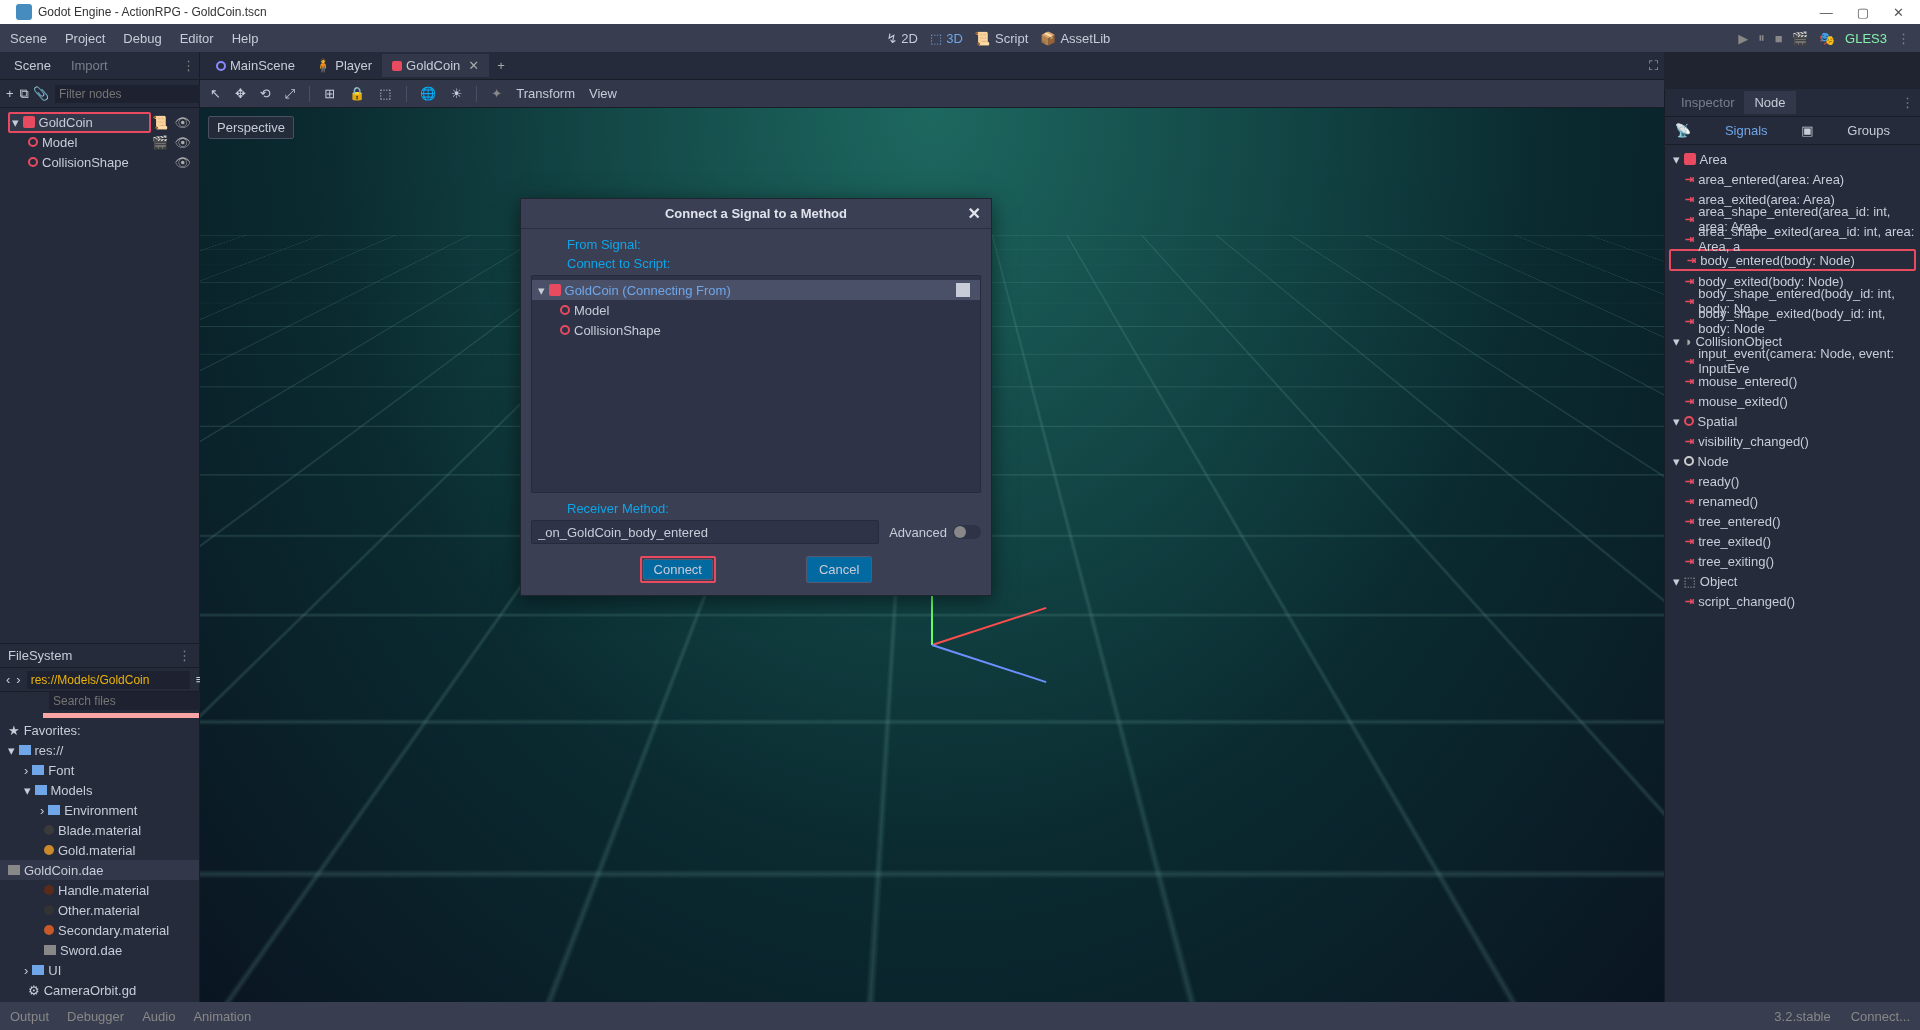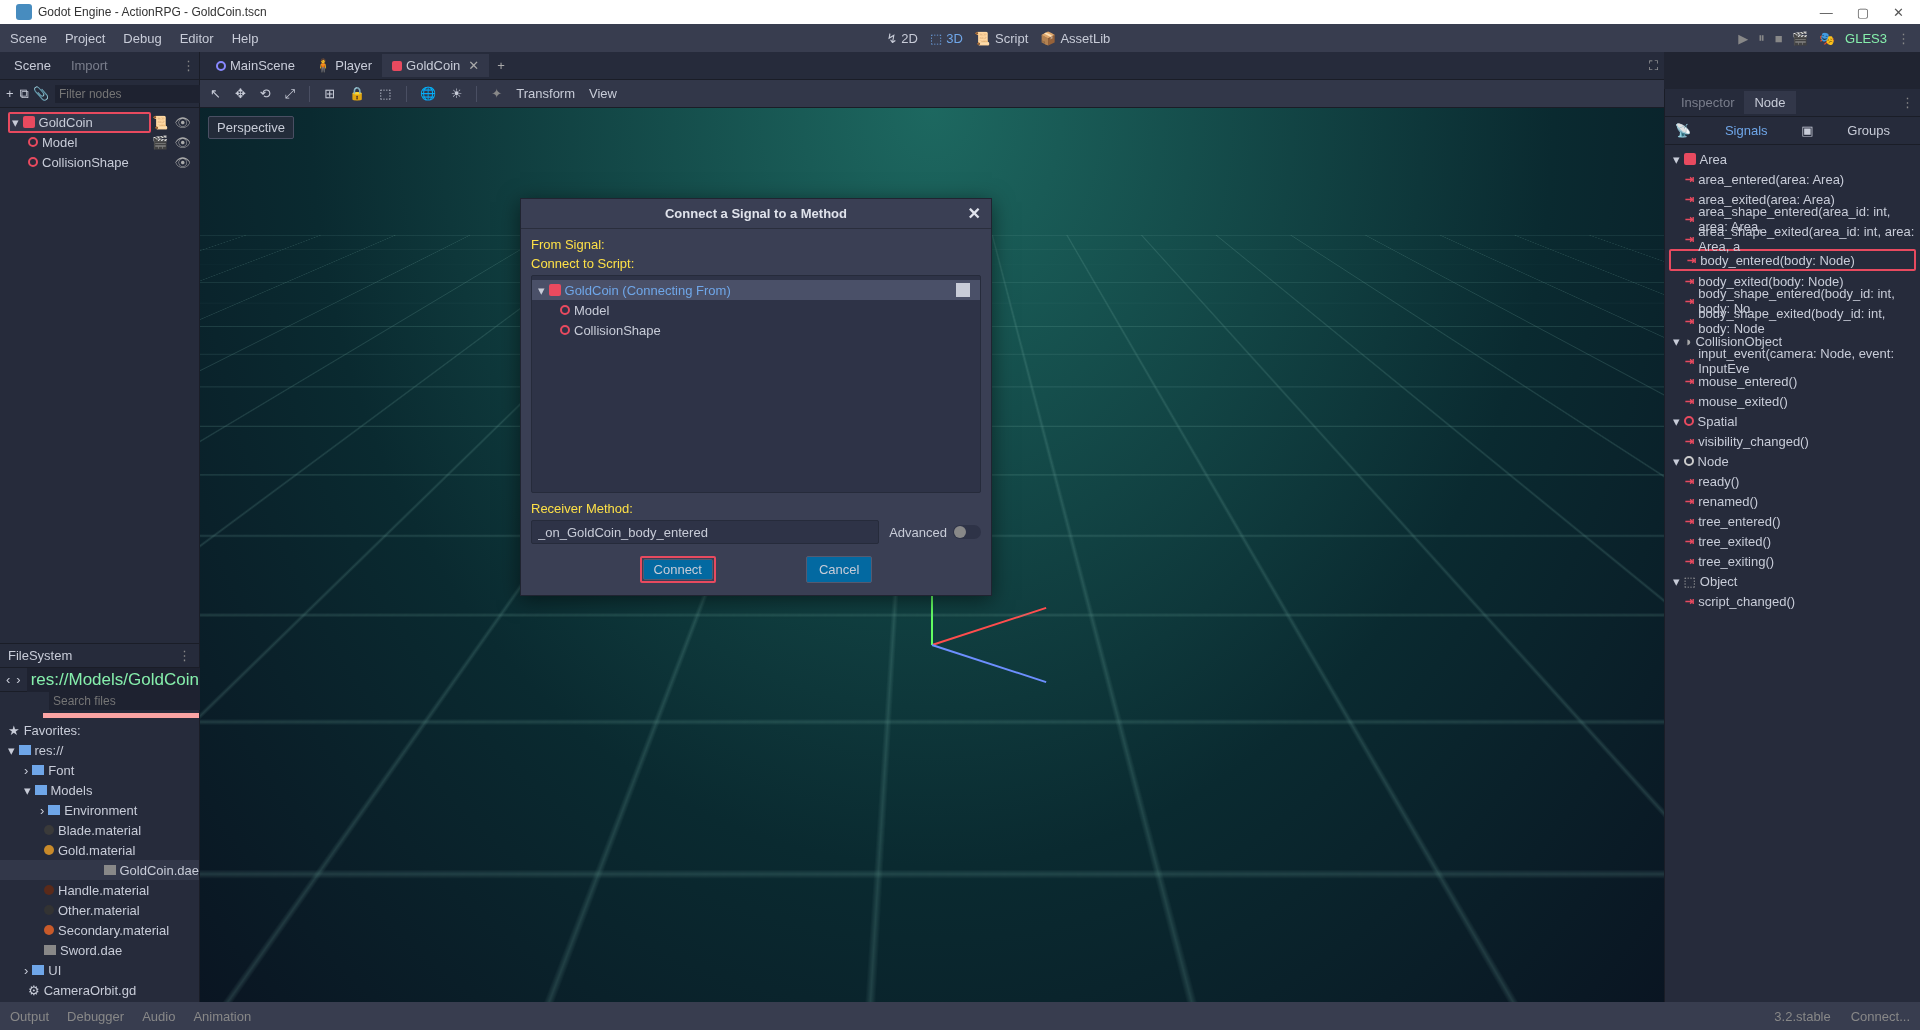--- a/index.html
+++ b/index.html
@@ -31,21 +31,21 @@
 .highlight-red { border: 2px solid #e84a5f; border-radius: 2px; }
 .sel-bg { background: #323749; }
 .node-ico { width: 12px; height: 12px; display:inline-block; }
 .ico-area { background: #e84a5f; border-radius: 2px; }
 .ico-spatial { border: 2px solid #e84a5f; border-radius: 50%; width:10px; height:10px; box-sizing: border-box; }
 .tree-row .right-ico { display:flex; gap:6px; color:#aaa;}
 
 .fs-panel { border-top: 1px solid #1a1d27; }
 .fs-header { height: 24px; display: flex; align-items: center; padding: 0 8px; border-bottom: 1px solid #1a1d27;}
 .fs-path { height: 24px; display: flex; align-items:center; padding: 0 6px; gap:6px; border-bottom: 1px solid #1a1d27;}
-.fs-path input { flex:1; background:#1e2230; border:none; color:#86efac; padding:2px 4px; font-size:17px;}
+.fs-path input { flex:1; background:#1e2230; border:none; color:#eab308; padding:2px 4px; font-size:12px;}
 .fs-search { height: 26px; display:flex; align-items:flex-start; padding:0 6px; border-bottom:5px solid #fca5a5;margin-left:43px;}
 .fs-search input { flex:1; background:#1e2230; border:none; color:#888; padding:2px 4px; font-size:12px;}
 .fs-tree { padding: 2px 0; overflow-y: auto; }
 .fs-row { height: 20px; display:flex; align-items:center; padding-left: 8px; gap:4px;}
 .fs-row.sel { background: #323749; }
 .fs-folder { width:12px; height:10px; background:#6fa6e8; display:inline-block;}
 .fs-star { color:#c8ccd8;}
 .fs-dae { width:12px; height:10px; background:#888; display:inline-block;}
 .fs-mat { width:10px; height:10px; border-radius:50%; display:inline-block;}
 
@@ -89,21 +89,21 @@
 .sig-ico { color:#e84a5f; font-weight:bold; font-size:11px;}
 .sig-row.hl { border:2px solid #e84a5f; margin:0 4px; border-radius:2px; padding-left:16px; height:22px;}
 
 .bottom-bar { height:28px; background:#383d4f; display:flex; align-items:center; justify-content:space-between; padding:0 10px; color:#888; position:absolute; bottom:0; left:0; right:0;}
 .bottom-bar .bl { display:flex; gap:18px;}
 
 .modal { position:absolute; left:520px; top:198px; width:472px; background:#3a3f54; border:1px solid #202431; box-shadow:0 4px 20px rgba(0,0,0,0.5);}
 .modal-title { height:30px; display:flex; align-items:center; justify-content:center; position:relative; color:#e0e3ec; font-weight:bold; background:#3a3f54; border-bottom:1px solid #2a2e3d;}
 .modal-close { position:absolute; right:10px; color:#e0e3ec; font-size:16px; cursor:pointer;}
 .modal-body { padding: 8px 10px 12px;}
-.lbl { color:#fde047; margin-bottom:4px; display:block;}
+.lbl { color:#0ea5e9; margin-bottom:4px; display:block;margin-left:36px;}
 .minput { width:100%; background:#2e3347; border:1px solid #262b3b; color:#c8ccd8; padding:4px 6px; height:24px; border-radius:2px;}
 .mtree { background:#2e3347; border:1px solid #262b3b; height:218px; margin-bottom:8px; border-radius:2px; padding:4px 0;}
 .mt-row { height:20px; display:flex; align-items:center; padding:0 6px; gap:4px;}
 .mt-row.sel{ background:#4a5068;}
 .mt-goldcoin{ color:#6fa6e8;}
 .script-ico { width:14px; height:14px; background:#c8ccd8; display:inline-block; margin-left:auto; margin-right:4px;}
 .recv-row { display:flex; align-items:center; gap:10px;}
 .recv-row .minput{ flex:1;}
 .adv { color:#c8ccd8; display:flex; align-items:center; gap:6px;}
 .toggle { width:28px; height:14px; background:#2e3347; border-radius:7px; position:relative;}
@@ -245,21 +245,21 @@
             <span>Environment</span>
           </div>
         <div class="fs-row" style="padding-left:44px;">
             <span class="fs-mat" style="background:#3a3a3a;"></span>
             <span>Blade.material</span>
           </div>
         <div class="fs-row" style="padding-left:44px;">
             <span class="fs-mat" style="background:#c88a2a;"></span>
             <span>Gold.material</span>
           </div>
-        <div class="fs-row sel" style="justify-content:flex-end;">
+        <div class="fs-row sel" style="">
             <span class="fs-dae"></span>
             <span>GoldCoin.dae</span>
           </div>
         <div class="fs-row" style="padding-left:44px;">
             <span class="fs-mat" style="background:#5a2a1a;"></span>
             <span>Handle.material</span>
           </div>
         <div class="fs-row" style="padding-left:44px;">
             <span class="fs-mat" style="background:#333;"></span>
             <span>Other.material</span>

